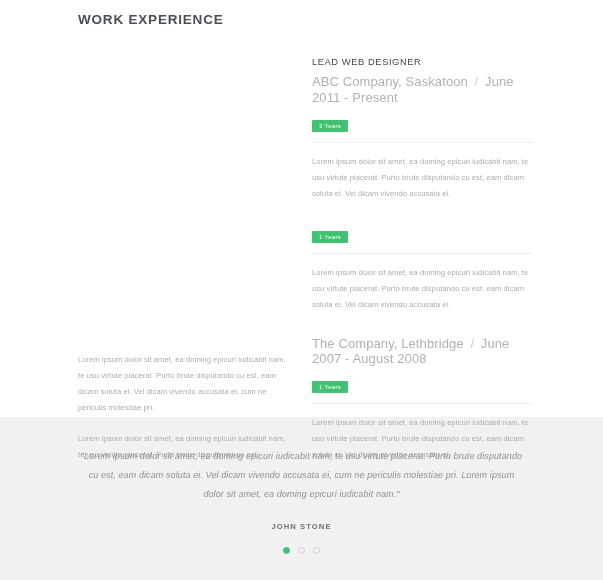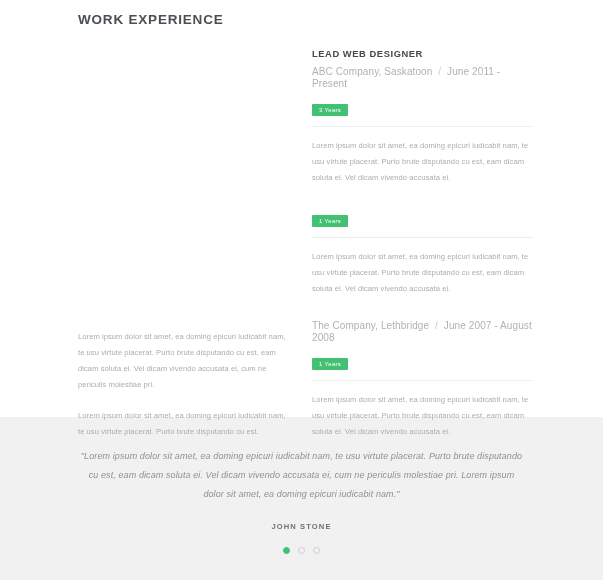--- a/index.html
+++ b/index.html
@@ -61,29 +61,29 @@
   
   .job {
     margin-bottom: 0;
   }
   .job + .job {
     margin-top: 23px;
   }
 
   .job-title {
     font-size: 9.4px;
-    font-weight: bold;
+    font-weight: normal;
     letter-spacing: 0.55px;
     color: #44494e;
-    margin: 0 0 7px 0;
+    margin: 8px 0 7px 0;
     line-height: 1.2;
   }
 
   .job-meta {
-    font-size: 10px;
+    font-size: 13px;
     color: #aeb2b6;
     margin: 4px 0 8px 0;
     letter-spacing: 0.1px;
     line-height: 1.2;
   }
   .job-meta .sep {
     color: #c9cdd0;
     padding: 0 3px;
   }
 

